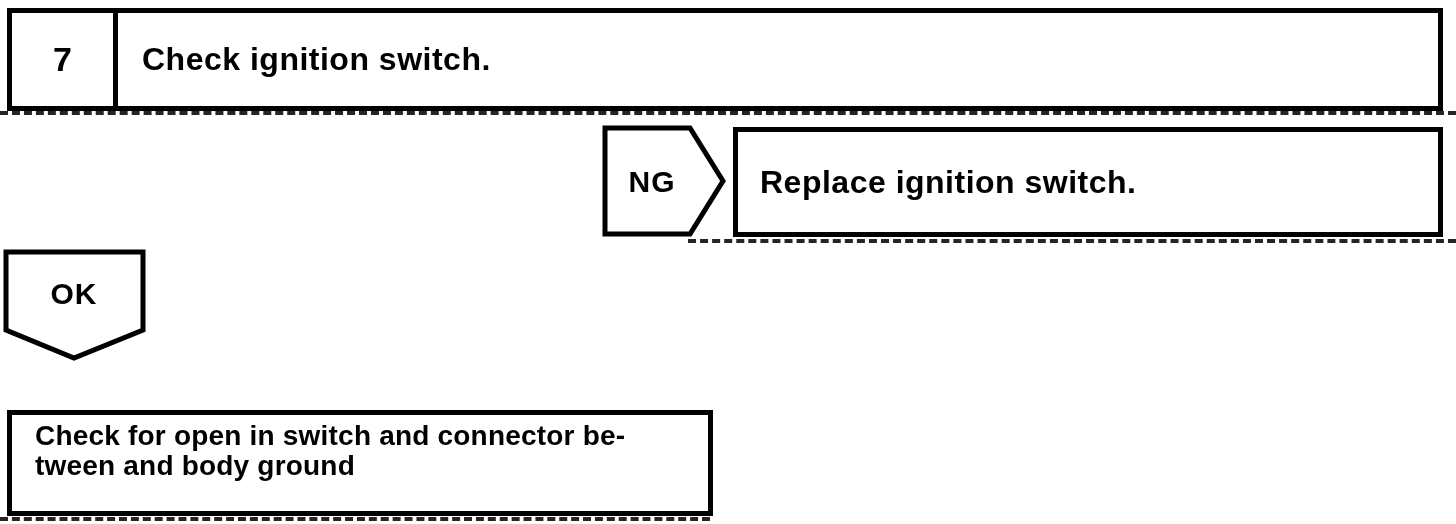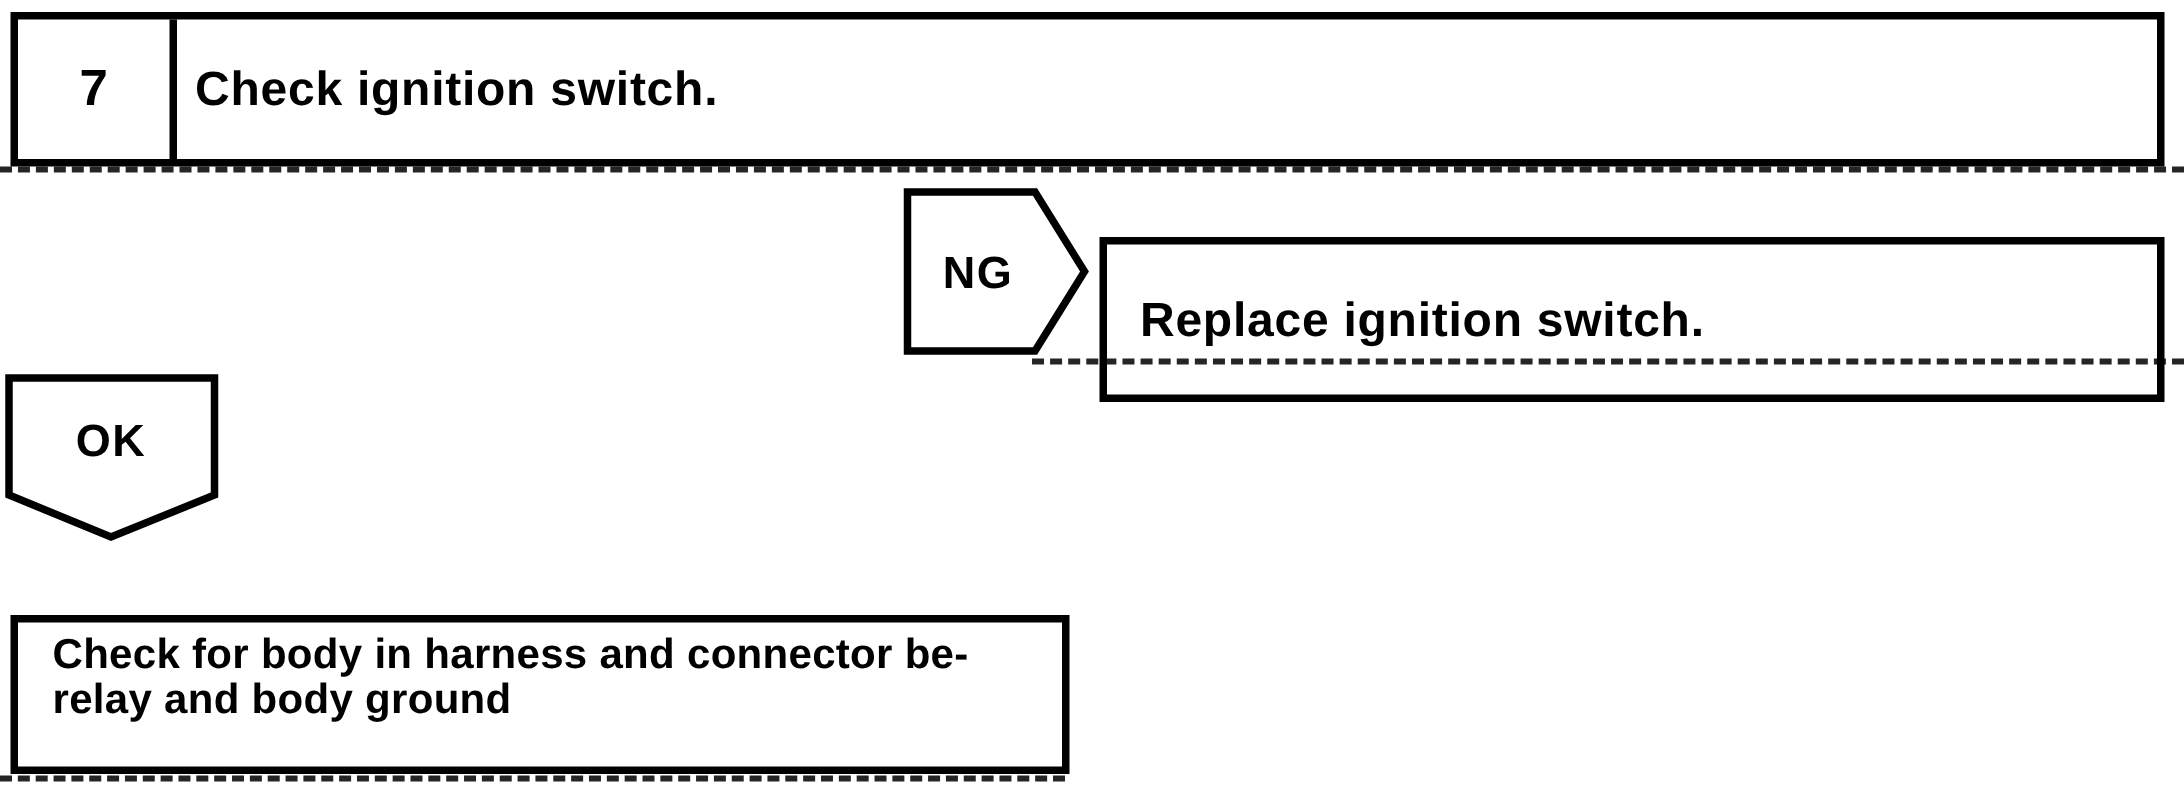--- a/index.html
+++ b/index.html
@@ -30,21 +30,21 @@
     display: flex;
     align-items: center;
     justify-content: center;
     font-size: 34px;
     font-weight: bold;
   }
   .step-instruction {
     flex: 1;
     display: flex;
     align-items: center;
-    padding-left: 12px;
+    padding-left: 24px;
     font-size: 32px;
     font-weight: bold;
     letter-spacing: 0.5px;
   }
 
   
   .ng-shape { position: absolute; left: 600px; top: 123px; }
   .ok-shape { position: absolute; left: 0px;  top: 247px; }
   svg text {
     font-family: "Liberation Sans", sans-serif;
@@ -58,21 +58,20 @@
     left: 733px; top: 127px;
     width: 710px; height: 110px;
     border: 5px solid #000;
     background: #fff;
     display: flex;
     align-items: center;
     padding-left: 22px;
     font-size: 32px;
     font-weight: bold;
     letter-spacing: 0.5px;
-    margin-top: 31px;
   }
 
   
   .next-box {
     position: absolute;
     left: 7px; top: 410px;
     width: 706px; height: 106px;
     border: 5px solid #000;
     background: #fff;
     padding: 6px 10px 6px 23px;
@@ -116,19 +115,19 @@
   </div>
 
   <div class="scan-line a2"></div>
 
   <svg class="ok-shape" width="150" height="118" viewBox="0 0 150 118">
     <polygon points="6,5 143,5 143,83 74,111 6,83" fill="#ffffff" stroke="#000000" stroke-width="5"></polygon>
     <text x="74" y="57" text-anchor="middle">OK</text>
   </svg>
 
   <div class="next-box">
-    <span>Check for body in harness and connector be-</span>
-    <span>relay and body ground</span>
+    <span>Check for open in switch and connector be-</span>
+    <span>tween and body ground</span>
   </div>
 
   <div class="scan-line a3"></div>
 
 </div>
 
 </body></html>

